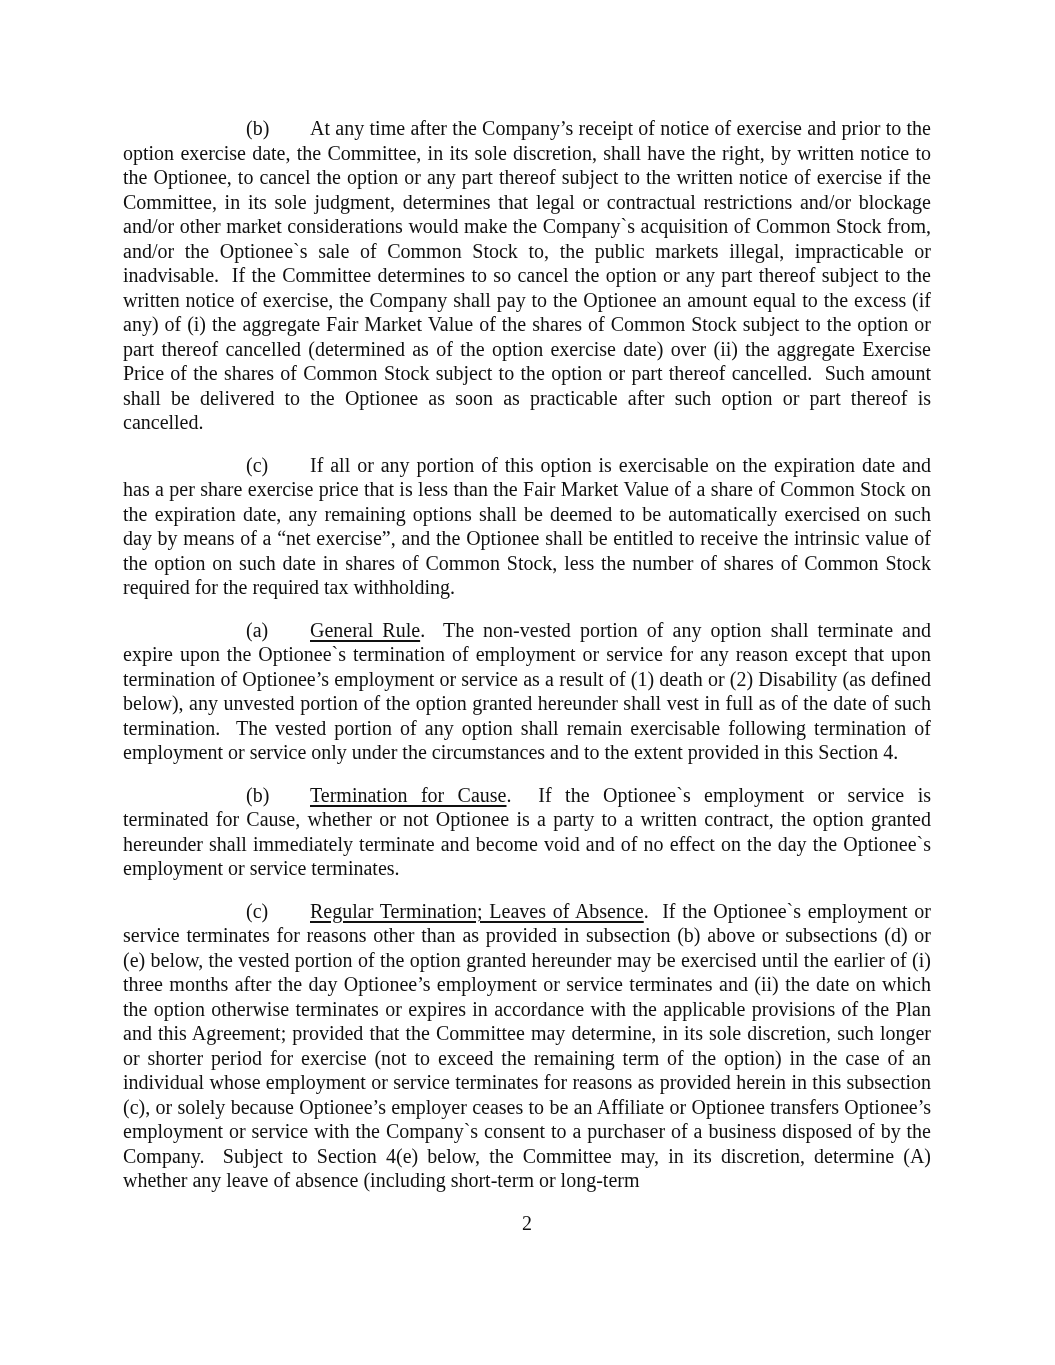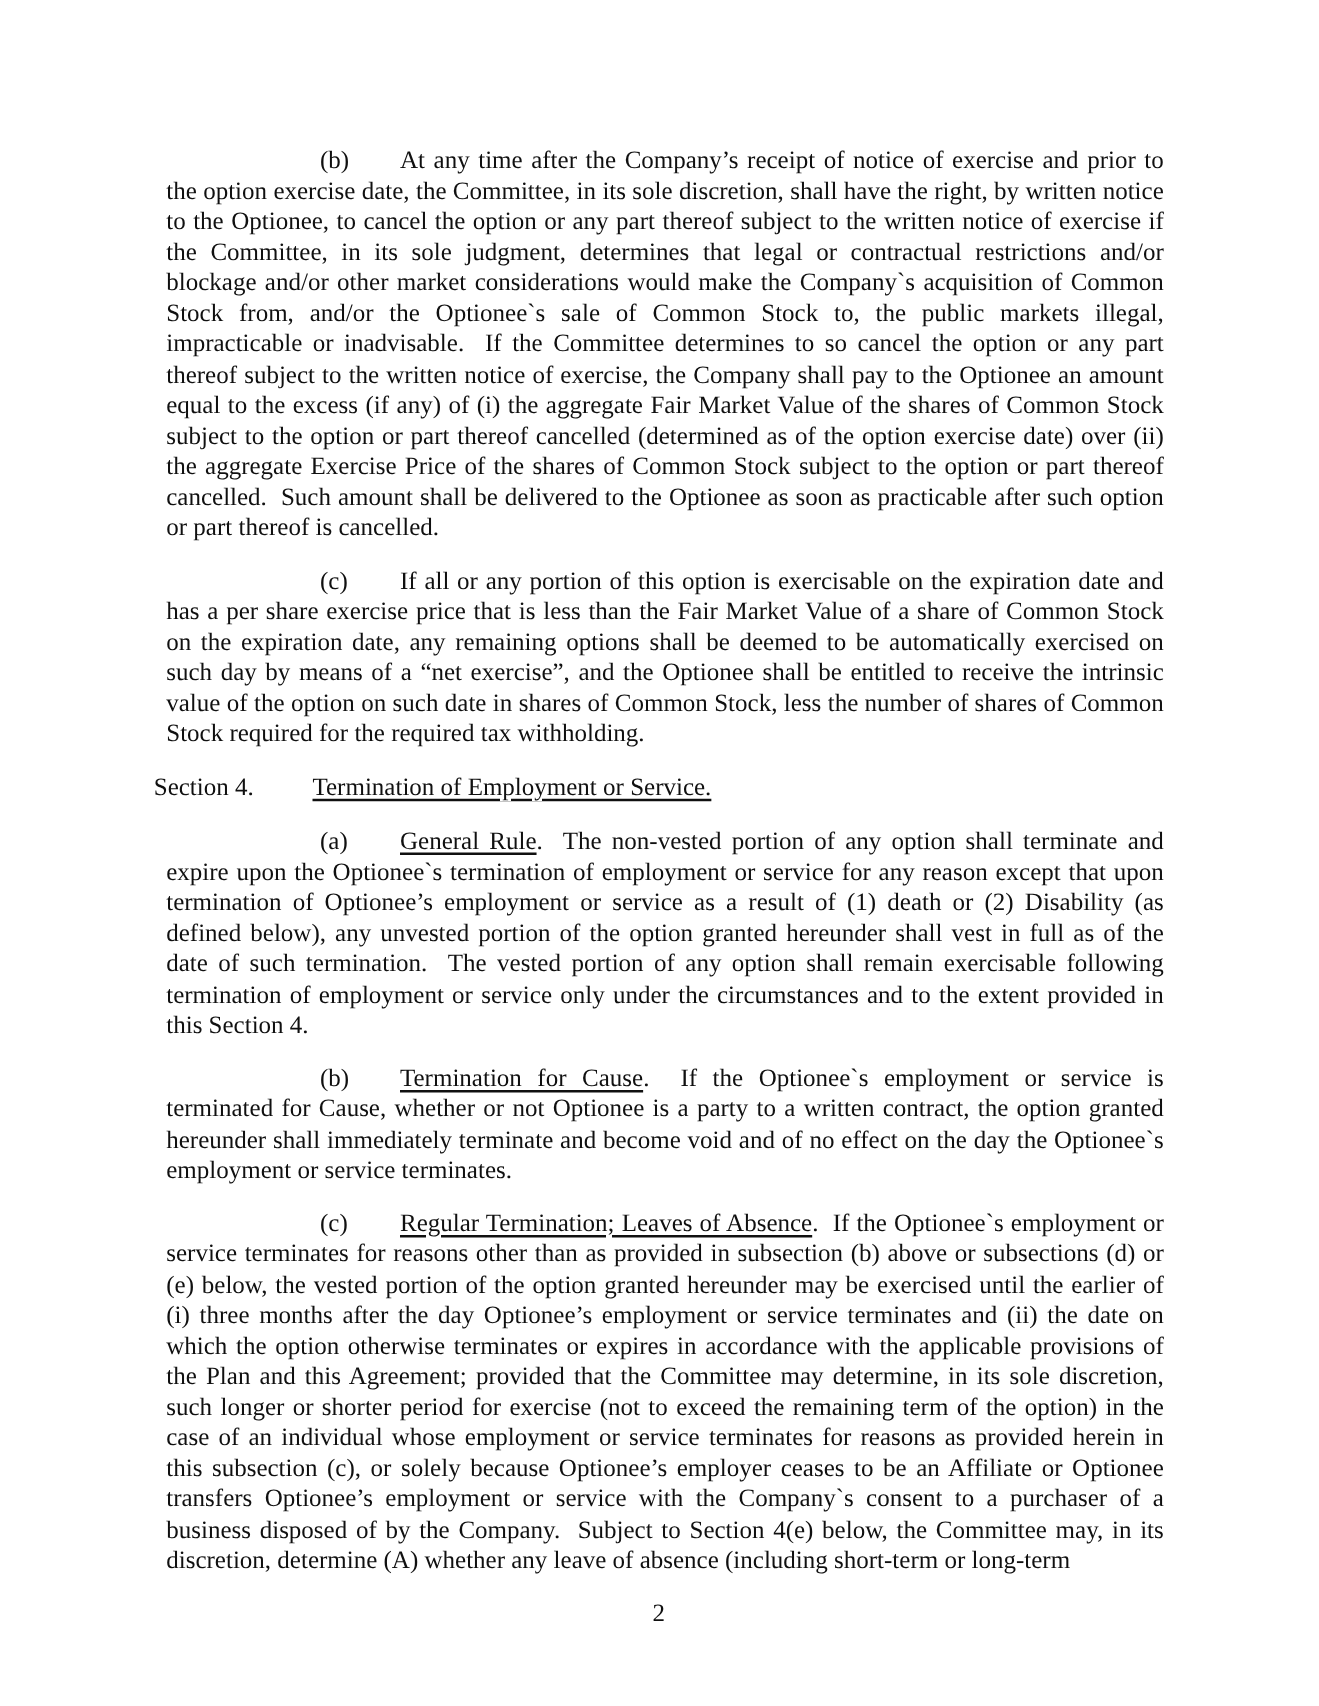--- a/index.html
+++ b/index.html
@@ -15,21 +15,21 @@
     margin: 0 auto;
     padding: 116px 124px 0 123px;
     background: #ffffff;
     color: #101010;
     font-family: "Liberation Serif", "DejaVu Serif", serif;
     font-size: 20px;
     line-height: 24.5px;
     overflow: hidden;
   }
   p.para {
-    margin: 0 0 18px 10px;
+    margin: 0 0 18px 0;
     text-align: justify;
   }
   p.sechead {
     margin: 0 0 19px 0;
     text-align: left;
   }
   
   .lead {
     display: inline-block;
     width: 64px;
@@ -53,21 +53,20 @@
 </style>
 </head>
 <body>
 
 <div class="page">
 
   <p class="para"><span class="lead"><span>(b)</span></span><span>At any time after the Company’s receipt of notice of exercise and prior to the option exercise date, the Committee, in its sole discretion, shall have the right, by written notice to the Optionee, to cancel the option or any part thereof subject to the written notice of exercise if the Committee, in its sole judgment, determines that legal or contractual restrictions and/or blockage and/or other market considerations would make the Company`s acquisition of Common Stock from, and/or the Optionee`s sale of Common Stock to, the public markets illegal, impracticable or inadvisable.&nbsp; If the Committee determines to so cancel the option or any part thereof subject to the written notice of exercise, the Company shall pay to the Optionee an amount equal to the excess (if any) of (i) the aggregate Fair Market Value of the shares of Common Stock subject to the option or part thereof cancelled (determined as of the option exercise date) over (ii) the aggregate Exercise Price of the shares of Common Stock subject to the option or part thereof cancelled.&nbsp; Such amount shall be delivered to the Optionee as soon as practicable after such option or part thereof is cancelled.</span></p>
 
   <p class="para"><span class="lead"><span>(c)</span></span><span>If all or any portion of this option is exercisable on the expiration date and has a per share exercise price that is less than the Fair Market Value of a share of Common Stock on the expiration date, any remaining options shall be deemed to be automatically exercised on such day by means of a “net exercise”, and the Optionee shall be entitled to receive the intrinsic value of the option on such date in shares of Common Stock, less the number of shares of Common Stock required for the required tax withholding.</span></p>
 
-  <p class="sechead"><span class="seclabel">Section 4.</span><span class="u">Termination of Employment or Service.</span></p>
 
   <p class="para"><span class="lead"><span>(a)</span></span><span class="u">General Rule</span><span>.&nbsp; </span><span>The non-vested portion of any option shall terminate and expire upon the Optionee`s termination of employment or service for any reason except that upon termination of Optionee’s employment or service as a result of (1) death or (2) Disability (as defined below), any unvested portion of the option granted hereunder shall vest in full as of the date of such termination.&nbsp; The vested portion of any option shall remain exercisable following termination of employment or service only under the circumstances and to the extent provided in this Section 4.</span></p>
 
   <p class="para"><span class="lead"><span>(b)</span></span><span class="u">Termination for Cause</span><span>.&nbsp; </span><span>If the Optionee`s employment or service is terminated for Cause, whether or not Optionee is a party to a written contract, the option granted hereunder shall immediately terminate and become void and of no effect on the day the Optionee`s employment or service terminates.</span></p>
 
   <p class="para"><span class="lead"><span>(c)</span></span><span class="u">Regular Termination; Leaves of Absence</span><span>.&nbsp; </span><span>If the Optionee`s employment or service terminates for reasons other than as provided in subsection (b) above or subsections (d) or (e) below, the vested portion of the option granted hereunder may be exercised until the earlier of (i) three months after the day Optionee’s employment or service terminates and (ii) the date on which the option otherwise terminates or expires in accordance with the applicable provisions of the Plan and this Agreement; provided that the Committee may determine, in its sole discretion, such longer or shorter period for exercise (not to exceed the remaining term of the option) in the case of an individual whose employment or service terminates for reasons as provided herein in this subsection (c), or solely because Optionee’s employer ceases to be an Affiliate or Optionee transfers Optionee’s employment or service with the Company`s consent to a purchaser of a business disposed of by the Company.&nbsp; Subject to Section 4(e) below, the Committee may, in its discretion, determine (A) whether any leave of absence (including short-term or long-term</span></p>
 
   <div class="page-number">2</div>
 
 </div>

